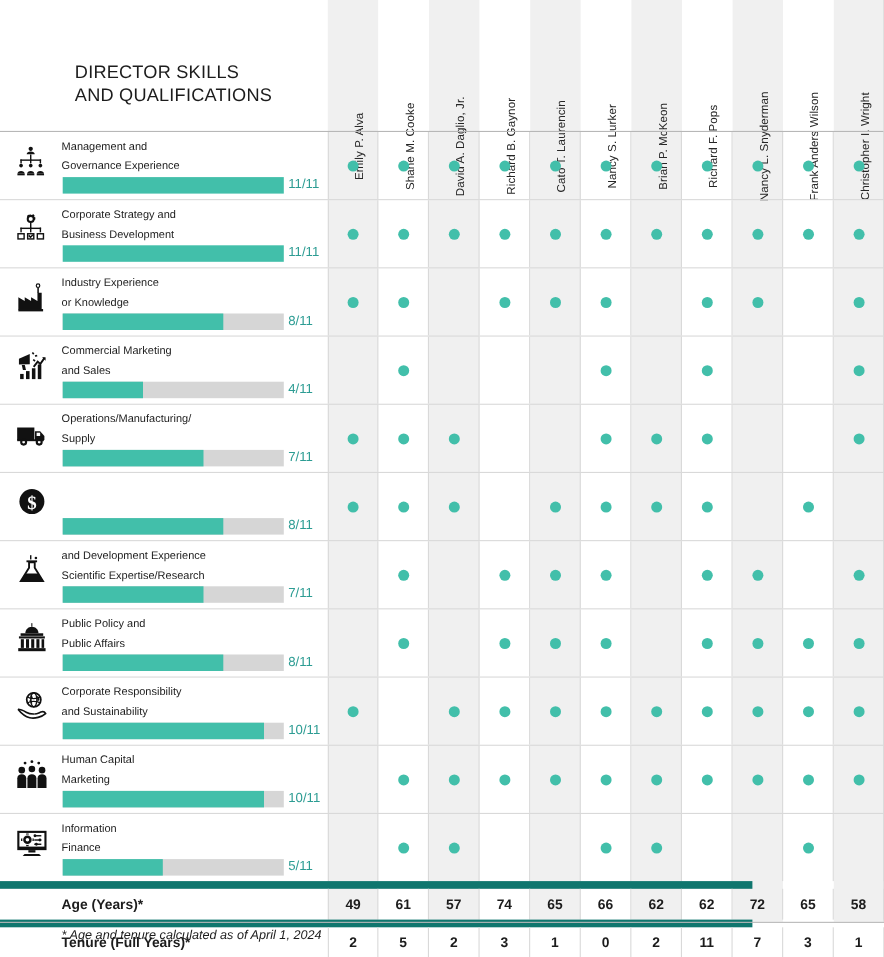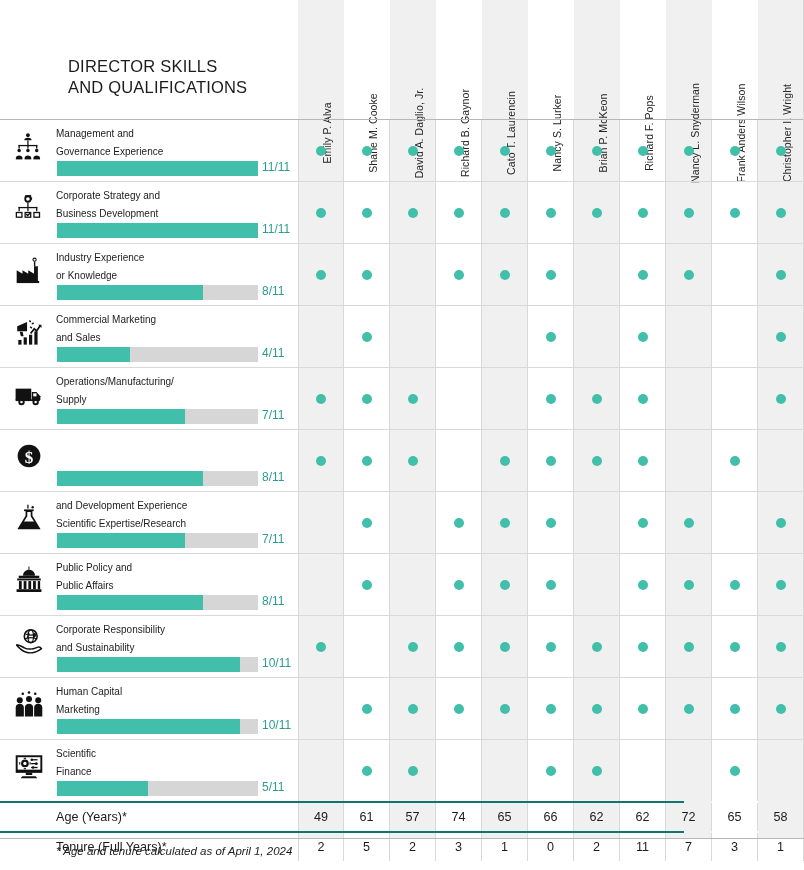--- a/index.html
+++ b/index.html
@@ -68,21 +68,21 @@
     position:absolute;left:262px;top:40px;
     font-size:12px;color:#2c9c93;white-space:nowrap;
   }
   .srow .cells{position:absolute;left:298px;top:0;height:61px;display:flex;}
   .cell{height:61px;display:flex;align-items:center;justify-content:center;
         border-right:1px solid #d9d9d9;box-sizing:border-box;}
   .cell:first-child{border-left:1px solid #d9d9d9;}
   .dot{width:10px;height:10px;border-radius:50%;background:#42bfaa;}
 
   
-  .nrow{position:relative;width:684px;height:28px;border-top:2px solid #0f766e;}
+  .nrow{position:relative;width:684px;height:28px;border-top:7px solid #0f766e;font-weight:bold;}
   .nrow .label{
     position:absolute;left:56px;top:5px;width:238px;
     font-size:12.6px;line-height:18px;color:#1c1c1c;
   }
   .nrow .cells{position:absolute;left:298px;top:0;height:28px;display:flex;}
   .ncell{height:28px;display:flex;align-items:center;justify-content:center;
          font-size:12.6px;color:#1c1c1c;
          border-right:1px solid #d9d9d9;box-sizing:border-box;}
   .ncell:first-child{border-left:1px solid #d9d9d9;text-align:right;}
 
@@ -709,21 +709,21 @@
      <rect x="16" y="7.6" width="6" height="1.2"></rect>
               <circle cx="16.6" cy="8.2" r="1.2"></circle>
      <rect x="16" y="11.2" width="6" height="1.2"></rect>
               <circle cx="20.8" cy="11.8" r="1.2"></circle>
      <rect x="16" y="14.8" width="6" height="1.2"></rect>
               <circle cx="17.8" cy="15.4" r="1.2"></circle>
             </g>
           </svg>
         </div>
         <div class="label">
-          <div>Scientific</div>
+          <div>Information</div>
           <div>Finance</div>
         </div>
         <div class="bar-wrap">
           <div class="bar-fill" style="width: 45.4545%;"></div>
         </div>
         <div class="bar-label">5/11</div>
         <div class="cells">
           <div class="cell" style="width: 46px;"></div>
           <div class="cell" style="width: 46px;">
             <span class="dot"></span>

